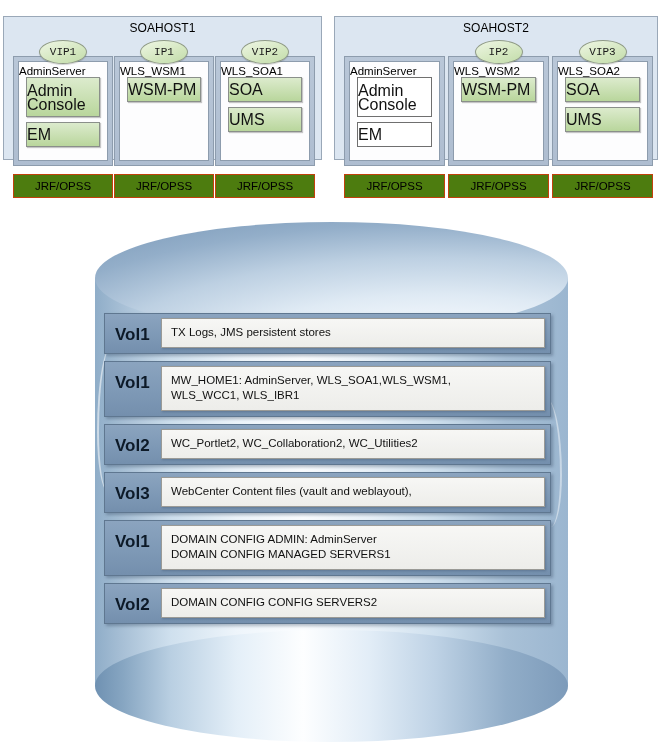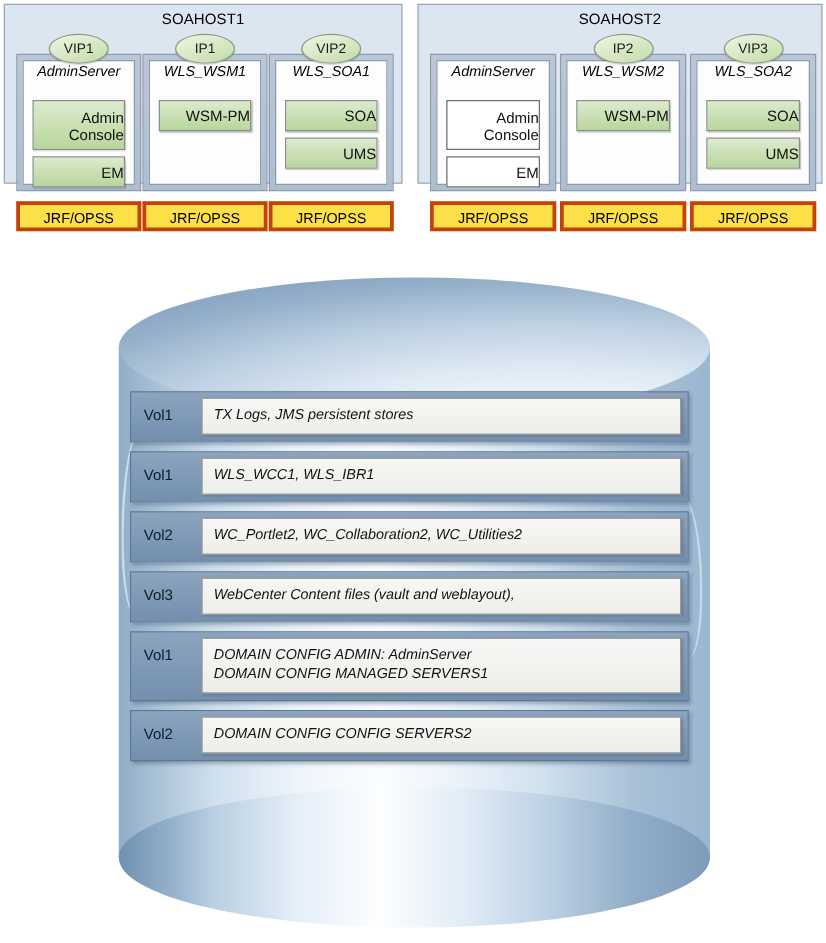--- a/index.html
+++ b/index.html
@@ -19,21 +19,21 @@
   
   .hosts-row {
     position: absolute;
     top: 0;
     left: 0;
     width: 661px;
     height: 196px;
   }
   .host-panel {
     position: absolute;
-    top: 3px;
+    top: 16px;
     height: 144px;
     background: #dce6f1;
     border: 1px solid #9aa8b8;
     box-sizing: border-box;
   }
   .host-panel.host1 { left: 3px; width: 319px; }
   .host-panel.host2 { left: 334px; width: 324px; }
 
   .host-title {
     position: absolute;
@@ -71,20 +71,21 @@
     border-radius: 50%/50%;
     background: linear-gradient(160deg, #eef6e4 0%, #d6e8c2 55%, #c2dcaa 100%);
     border: 1px solid #8f9a86;
     box-sizing: border-box;
     font-size: 11px;
     line-height: 22px;
     text-align: center;
     color: #1a1a1a;
     z-index: 5;
     box-shadow: 0 1px 1px rgba(0,0,0,0.18);
+    font-family: Liberation Mono, monospace;
   }
 
   
   .server-shell {
     position: absolute;
     top: 13px;
     left: 0;
     width: 100%;
     height: 110px;
     background: linear-gradient(180deg, #b9c7d8 0%, #aebdd0 100%);
@@ -94,37 +95,36 @@
   }
   .server-inner {
     width: 100%;
     height: 100%;
     background: #fdfdfe;
     border: 1px solid #8d9cad;
     box-sizing: border-box;
     padding-top: 3px;
   }
   .server-name {
-    text-align: center;
+    text-align: left;
     font-size: 11.5px;
     color: #000;
-    margin-bottom: 16px;
+    margin-bottom: 0;
     white-space: nowrap;
-    font-style: italic;
   }
   .comp-list {
     padding: 0 7px;
   }
   .comp {
     height: 25px;
     margin-bottom: 5px;
     box-sizing: border-box;
-    font-size: 12px;
+    font-size: 16px;
     color: #111;
-    text-align: right;
+    text-align: left;
     line-height: 24px;
     border: 1px solid #8a8f8a;
     box-shadow: 1px 1px 1px rgba(0,0,0,0.22);
   }
   .comp.green {
     background: linear-gradient(180deg, #dcebcd 0%, #b9d69c 100%);
   }
   .comp.plain {
     background: #ffffff;
     border: 1px solid #6f6f6f;
@@ -137,22 +137,22 @@
   }
   .comp .l2 { display: block; }
 
   
   .jrf {
     position: absolute;
     top: 131px;
     left: 0;
     width: 100%;
     height: 24px;
-    background: #fde047;
-    border: 3px solid #c2410c;
+    background: #4d7c0f;
+    border: 1px solid #c2410c;
     box-sizing: border-box;
     text-align: center;
     font-size: 11.5px;
     line-height: 22px;
     color: #000;
   }
 
   
   .cylinder {
     position: absolute;
@@ -230,39 +230,39 @@
     border: 1px solid #5f7governed;
     border: 1px solid #5f7790;
     box-sizing: border-box;
     box-shadow: 2px 2px 3px rgba(40,60,85,0.35);
     display: flex;
     align-items: flex-start;
     padding: 4px 5px 5px 4px;
   }
   .vol-label {
     flex: 0 0 46px;
-    font-size: 12px;
-    font-weight: normal;
+    font-size: 17px;
+    font-weight: bold;
     color: #0d1a28;
     padding-top: 7px;
     padding-left: 6px;
     white-space: nowrap;
   }
   .vol-text {
     flex: 1 1 auto;
     background: linear-gradient(180deg, #f7f7f5 0%, #ededea 100%);
     border: 1px solid #9a9a96;
     box-sizing: border-box;
     padding: 6px 9px 7px 9px;
     font-size: 11.5px;
     line-height: 15px;
     color: #111;
     box-shadow: 1px 1px 2px rgba(40,60,85,0.30);
   }
-  .vol-text .ln { display: block; white-space: nowrap; font-style: italic; }
+  .vol-text .ln { display: block; white-space: nowrap; }
 </style>
 </head>
 <body>
 
 <div class="hosts-row">
 
   <div class="host-panel host1">
     <div class="host-title">SOAHOST1</div>
 
     <div class="col c0">
@@ -369,20 +369,21 @@
   <div class="vols" id="vols">
       <div class="vol-row">
         <div class="vol-label">Vol1</div>
         <div class="vol-text">
           <span class="ln">TX Logs, JMS persistent stores</span>
         </div>
       </div>
       <div class="vol-row">
         <div class="vol-label">Vol1</div>
         <div class="vol-text">
+          <span class="ln">MW_HOME1: AdminServer, WLS_SOA1,WLS_WSM1,</span>
           <span class="ln">WLS_WCC1, WLS_IBR1</span>
         </div>
       </div>
       <div class="vol-row">
         <div class="vol-label">Vol2</div>
         <div class="vol-text">
           <span class="ln">WC_Portlet2, WC_Collaboration2, WC_Utilities2</span>
         </div>
       </div>
       <div class="vol-row">

